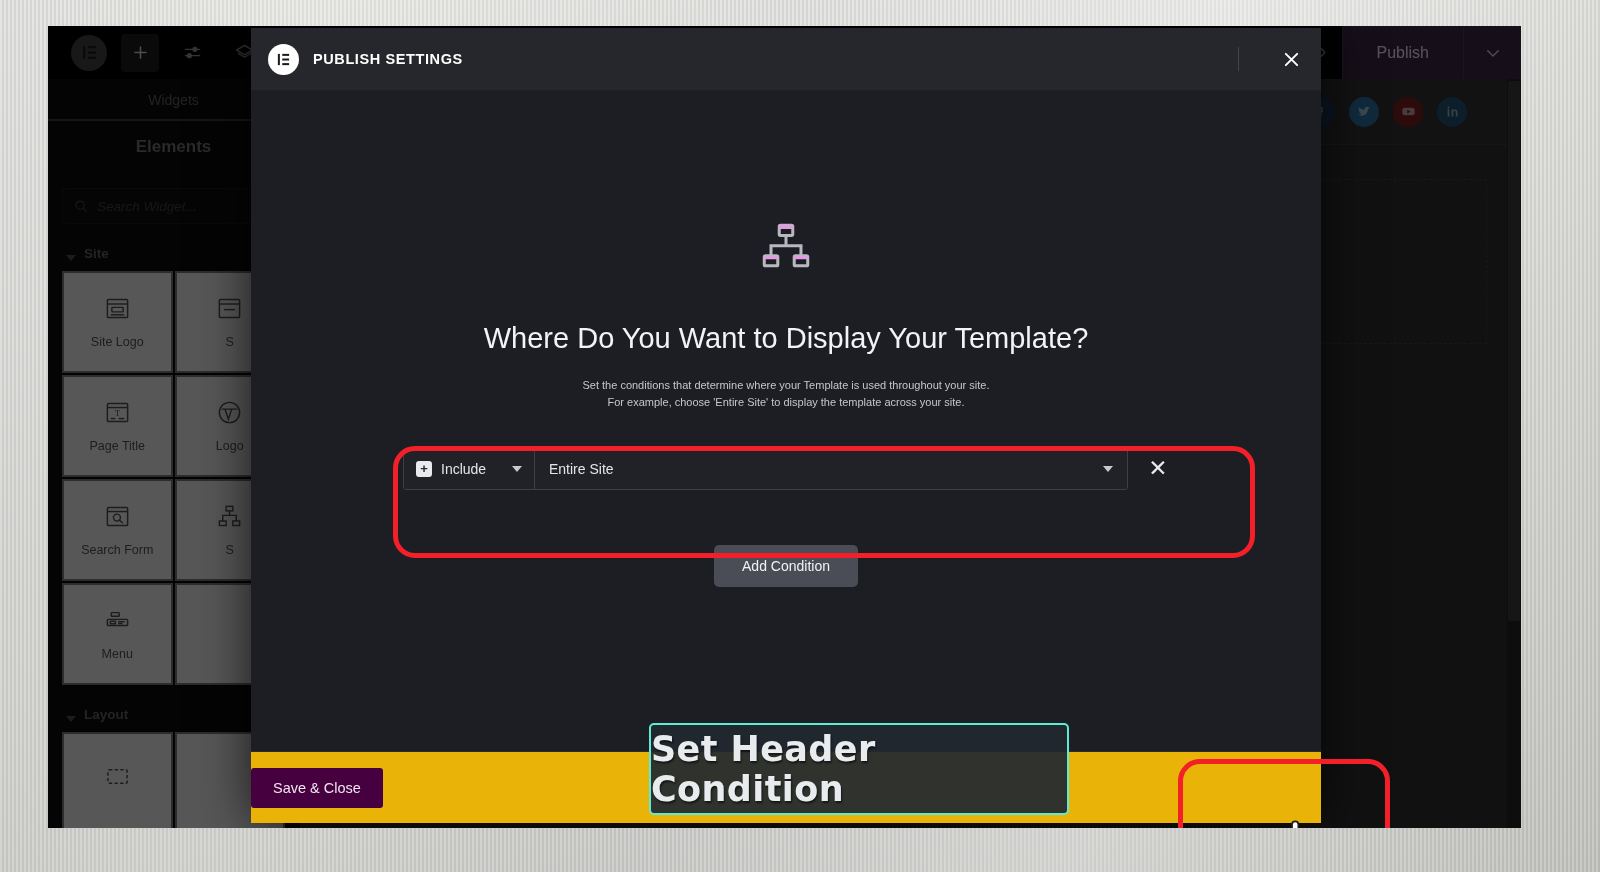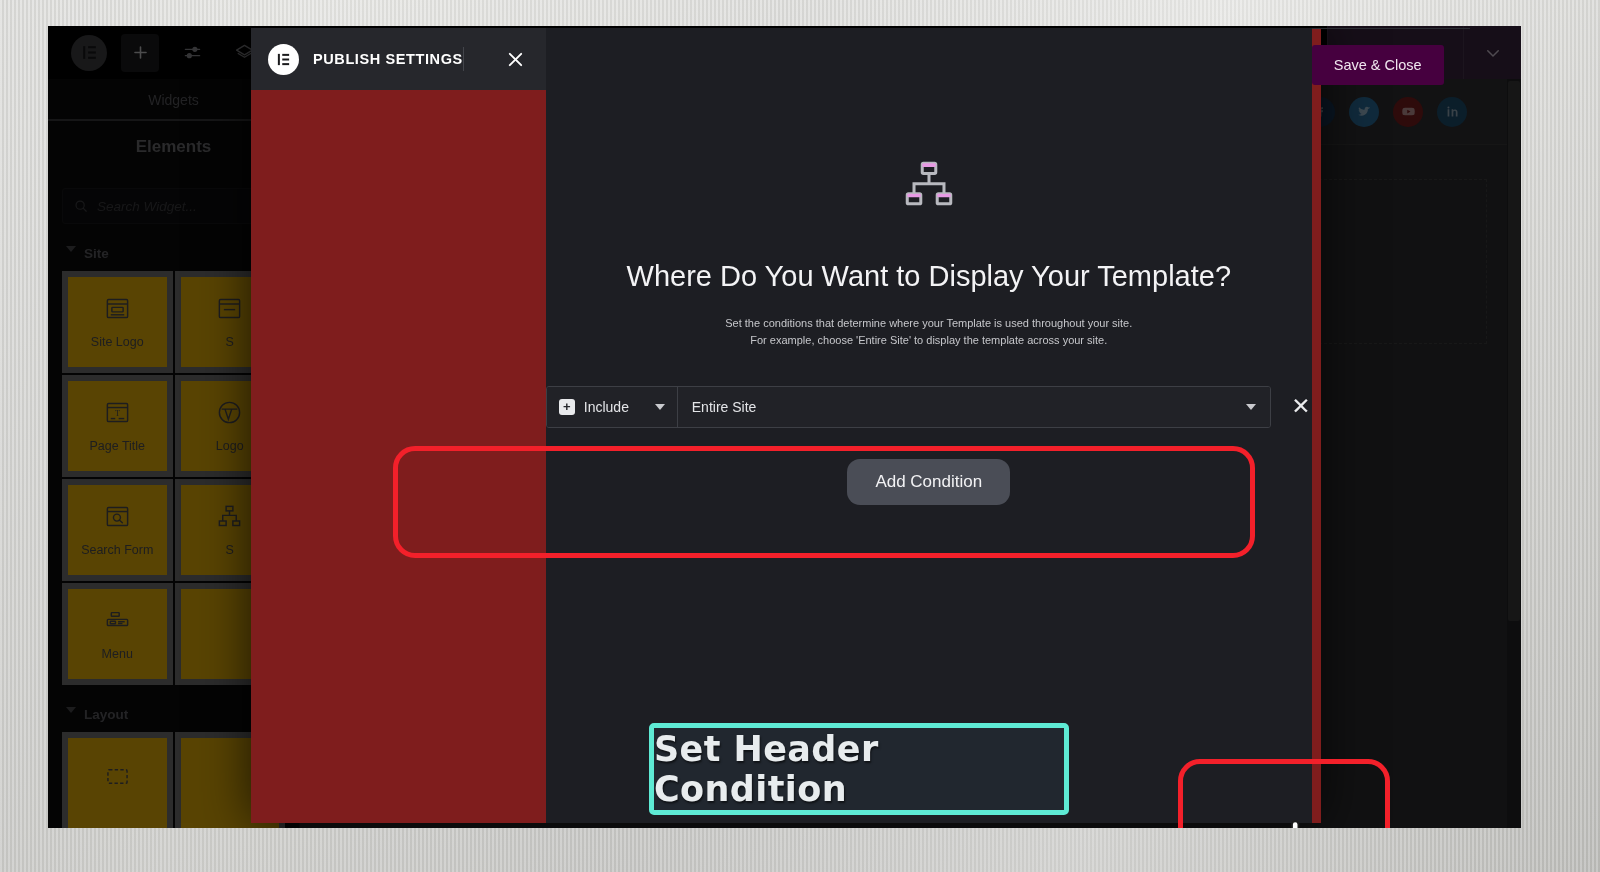--- a/index.html
+++ b/index.html
@@ -84,21 +84,21 @@
     height: 100%;
     display: flex; align-items: center;
     background: #3b2740;
     border-left: 1px solid #4b3450;
   }
   #publish-btn {
     color: #e3dbe6;
     font-size: 16px;
     padding: 0 34px;
     height: 100%;
-    display: flex; align-items: center; font-family: Liberation Mono, monospace;
+    display: flex; align-items: center;
   }
   #publish-caret {
     width: 58px; height: 100%;
     display: flex; align-items: center; justify-content: center;
     color: #cfc3d3;
     border-left: 1px solid rgba(255,255,255,0.08);
   }
   #publish-caret svg { width: 18px; height: 18px; }
 
   
@@ -153,43 +153,43 @@
     outline: none;
     color: #4a4a4e;
     font-size: 13.5px;
     font-style: italic;
     font-family: "Liberation Sans", sans-serif;
     width: 100%;
   }
   #widget-search input::placeholder { color: #3d3d41; font-style: italic; }
 
   .section-head {
-    display: flex; align-items: flex-start;
+    display: flex; align-items: flex-end;
     gap: 8px;
     color: #5e5e62;
     font-size: 13.5px;
     font-weight: bold;
     padding: 22px 0 10px 18px;
   }
   .section-head .tri {
     width: 0; height: 0;
     border-left: 5px solid transparent;
     border-right: 5px solid transparent;
     border-top: 6px solid #4a4a4e;
   }
   .widget-grid {
     display: grid;
     grid-template-columns: 1fr 1fr;
     gap: 2px;
     padding: 0 14px;
   }
   .widget-cell {
     height: 102px;
-    background: #eab308;
-    border: 6px solid #737373;
+    background: #e5e5e5;
+    border: 2px solid #737373;
     display: flex;
     flex-direction: column;
     align-items: center;
     justify-content: center;
     gap: 13px;
     color: #4d4d51;
   }
   .widget-cell svg { width: 27px; height: 27px; }
   .widget-label { font-size: 12.5px; color: #4f4f53; white-space: nowrap; }
 
@@ -244,23 +244,23 @@
   #modal-mask {
     position: absolute;
     inset: 0;
     background: rgba(0,0,0,0.62);
   }
   #modal {
     position: absolute;
     left: 203px; top: 2px;
     width: 1070px;
     height: 795px;
-    background: #7f1d1d;
-    display: flex;
-    flex-direction: row;
+    background: #eab308;
+    display: flex;
+    flex-direction: column;
     box-shadow: 0 0 48px rgba(0,0,0,0.7);
   }
   #modal-header {
     height: 62px;
     background: #26272c;
     display: flex;
     align-items: center;
     padding: 0 0 0 17px;
     flex: none;
   }
@@ -380,26 +380,26 @@
     font-size: 14px;
   }
   #remove-condition {
     color: #e9eaec;
     font-size: 23px;
     line-height: 1;
     width: 22px;
     text-align: center;
   }
   #add-condition {
-    margin-top: 31px;
+    margin-top: 55px;
     background: #4a4d56;
     color: #f2f2f4;
-    font-size: 17px;
+    font-size: 14px;
     border: none;
-    border-radius: 13px;
+    border-radius: 5px;
     padding: 13px 28px;
     font-family: "Liberation Sans", sans-serif;
   }
 
   #modal-footer {
     height: 72px;
     border-top: 1px solid #2b2d33;
     display: flex;
     align-items: center;
     justify-content: flex-start;
@@ -424,21 +424,21 @@
     pointer-events: none;
   }
   #anno-condition { left: 345px; top: 420px; width: 862px; height: 112px; }
   #anno-save { left: 1130px; top: 733px; width: 212px; height: 107px; }
 
   #anno-label {
     position: absolute;
     left: 601px; top: 697px;
     width: 420px; height: 92px;
     background: rgba(33,40,48,0.93);
-    border: 5px solid #5eead4;
+    border: 2px solid #5eead4;
     border-radius: 5px;
     display: flex;
     align-items: center;
     justify-content: center;
   }
   #anno-label span {
     color: #e8ecee;
     font-size: 35px;
     font-weight: bold;
     font-family: "DejaVu Sans", sans-serif;

